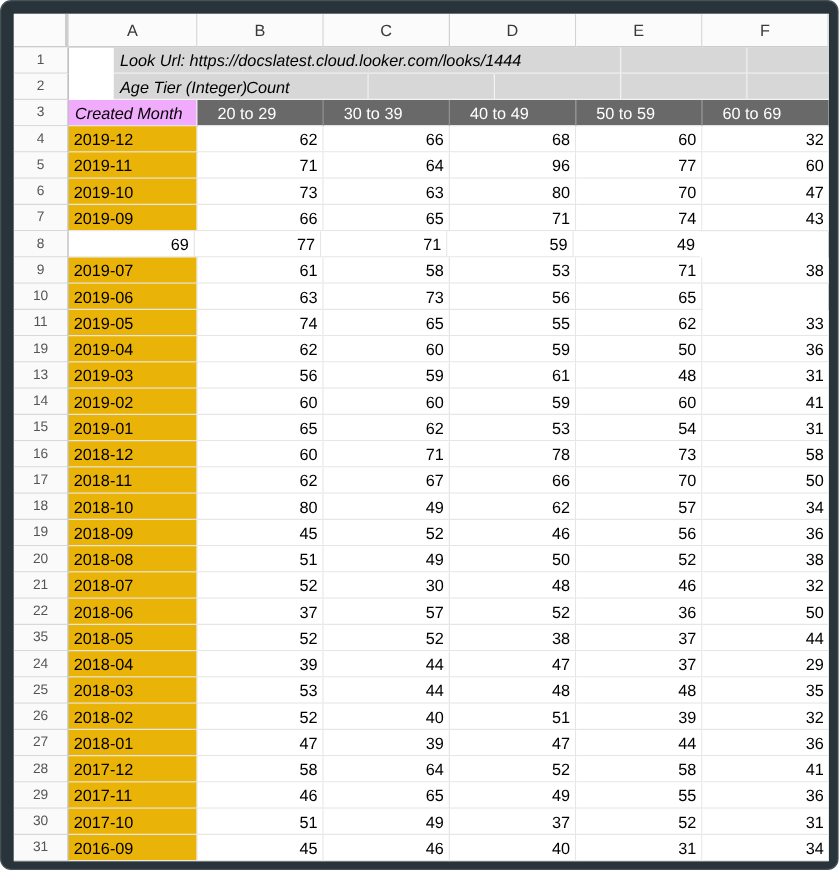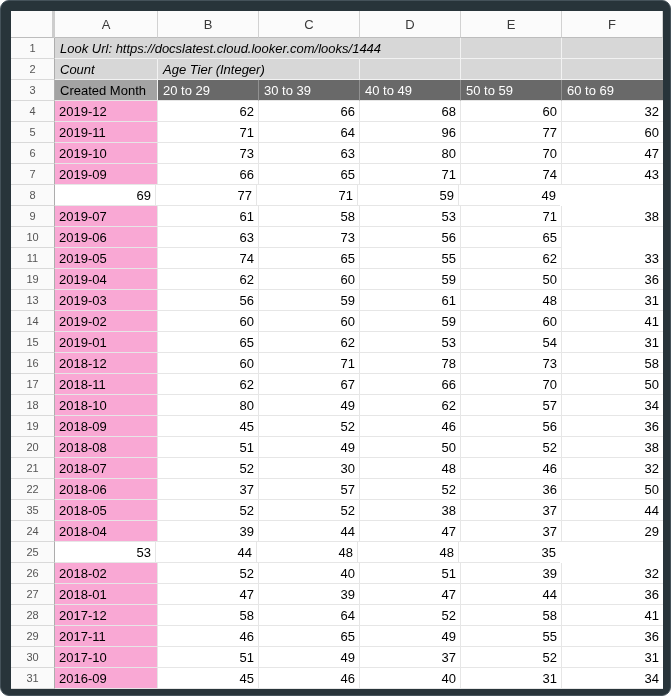--- a/index.html
+++ b/index.html
@@ -56,36 +56,36 @@
   .cell {
     flex: none;
     border-right: 1px solid #e6e6e6;
     border-bottom: 1px solid #e6e6e6;
     display: flex; align-items: center;
     overflow: hidden;
   }
   .cell.w-a { width: 103px; }
   .cell.w-n { width: 101px; }
   .cell.last { border-right: none; }
-  .cell-a { background: #f9a8d4; padding-left: 4px; justify-content: flex-start; }
+  .cell-a { background: #eab308; padding-left: 4px; justify-content: flex-start; }
   .cell-num { background: #ffffff; padding-right: 4px; justify-content: flex-end; }
 
   
   .meta .cell { background: #d7d7d7; border-right-color: #f2f2f2; border-bottom-color: #f2f2f2; }
   .meta .cell.noline { border-right-color: transparent; }
   .meta .txt { font-style: italic; white-space: nowrap; padding-left: 5px; }
-  .overflow-host { position: relative; overflow: visible; }
+  .overflow-host { position: relative; overflow: visible; margin-left: 36px; }
   .overflow-host .txt { position: absolute; left: 0; top: 0; height: 100%; display: flex; align-items: center; z-index: 2; }
 
   
-  .row3 .cell-label { background: #a3a3a3; padding-left: 5px; border-right-color: #f2f2f2; border-bottom-color: #e6e6e6; }
+  .row3 .cell-label { background: #f0abfc; font-style: italic; padding-left: 5px; border-right-color: #f2f2f2; border-bottom-color: #e6e6e6; }
   .cell-dark {
     background: #696969;
     color: #ffffff;
-    padding-left: 5px;
+    padding-left: 16px;
     border-right: 1px solid #919191;
     border-bottom: 1px solid #e6e6e6;
     justify-content: flex-start;
   }
   .cell-dark.last { border-right: none; }
 </style>
 </head>
 <body>
 
 <div class="frame">
@@ -109,25 +109,25 @@
       </div>
       <div class="cell w-n noline"></div>
       <div class="cell w-n noline"></div>
       <div class="cell w-n"></div>
       <div class="cell w-n"></div>
       <div class="cell w-n last"></div>
     </div>
 
     <div class="row meta">
       <div class="row-num">2</div>
+      <div class="cell w-n noline overflow-host">
+        <span class="txt">Age Tier (Integer)</span>
+      </div>
       <div class="cell w-a">
         <span class="txt">Count</span>
-      </div>
-      <div class="cell w-n noline overflow-host">
-        <span class="txt">Age Tier (Integer)</span>
       </div>
       <div class="cell w-n"></div>
       <div class="cell w-n"></div>
       <div class="cell w-n"></div>
       <div class="cell w-n last"></div>
     </div>
 
     <div class="row row3">
       <div class="row-num">3</div>
       <div class="cell w-a cell-label">Created Month</div>
@@ -321,20 +321,21 @@
           <div class="row-num">24</div>
           <div class="cell w-a cell-a">2018-04</div>
           <div class="cell w-n cell-num">39</div>
           <div class="cell w-n cell-num">44</div>
           <div class="cell w-n cell-num">47</div>
           <div class="cell w-n cell-num">37</div>
           <div class="cell w-n cell-num last">29</div>
         </div>
         <div class="row">
           <div class="row-num">25</div>
+          <div class="cell w-a cell-a">2018-03</div>
           <div class="cell w-n cell-num">53</div>
           <div class="cell w-n cell-num">44</div>
           <div class="cell w-n cell-num">48</div>
           <div class="cell w-n cell-num">48</div>
           <div class="cell w-n cell-num last">35</div>
         </div>
         <div class="row">
           <div class="row-num">26</div>
           <div class="cell w-a cell-a">2018-02</div>
           <div class="cell w-n cell-num">52</div>

